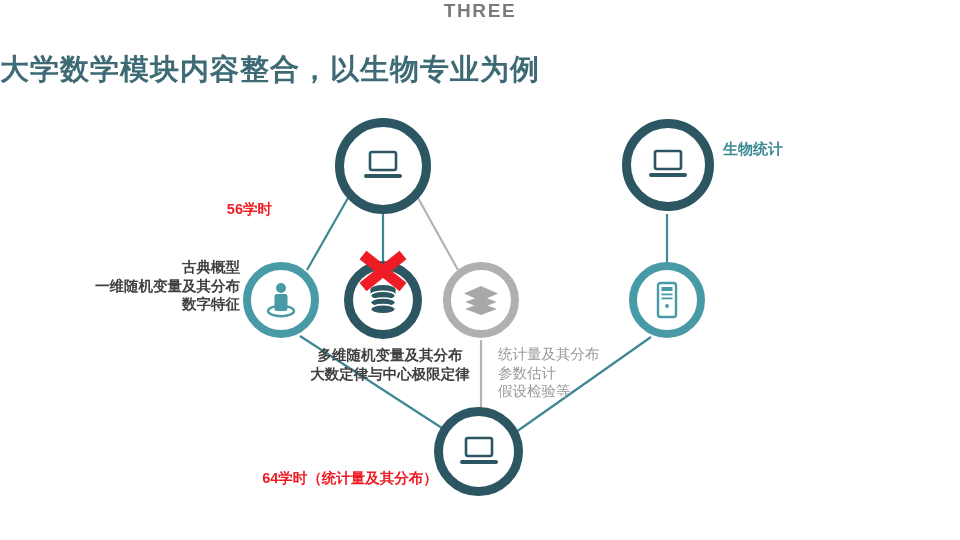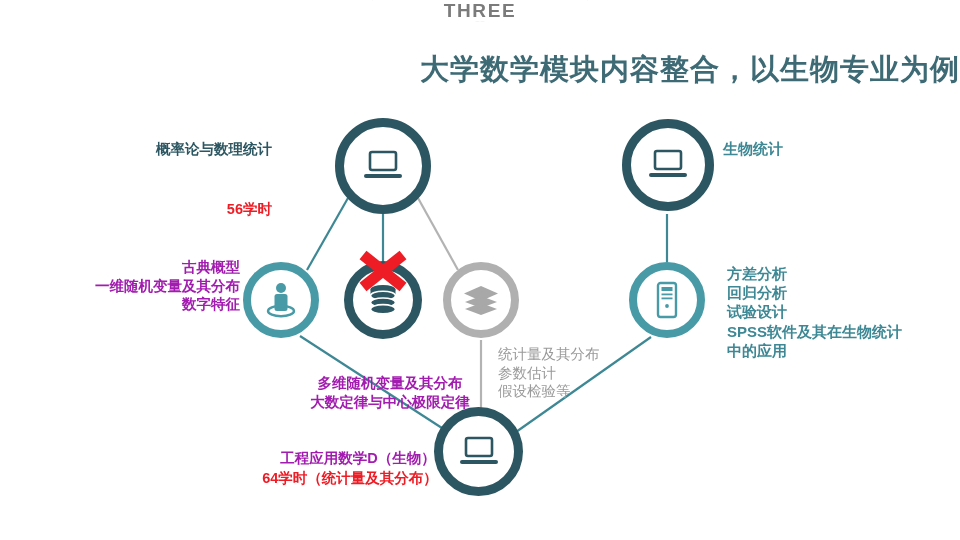--- a/index.html
+++ b/index.html
@@ -20,21 +20,21 @@
   }
   .ribbon-label{
     position:absolute;left:372px;top:-2px;width:216px;height:26px;
     display:flex;align-items:center;justify-content:center;
     font-size:19px;font-weight:bold;letter-spacing:1.6px;color:#7b7b7b;
     z-index:6;
   }
 
   
   .title{
-    position:absolute;left:0;top:50px;width:960px;text-align:right;
+    position:absolute;left:0;top:50px;width:960px;text-align:left;
     font-size:29px;font-weight:bold;color:#3d6a74;letter-spacing:1px;
     z-index:4;
   }
 
   
   svg.links{position:absolute;left:0;top:0;width:960px;height:540px;z-index:1;}
 
   
   .node{
     position:absolute;border-radius:50%;background:#ffffff;
@@ -44,21 +44,21 @@
   .node.dark{border:9px solid #2c5661;}
   .node.teal{border:8px solid #479aa6;}
   .node.gray{border:8px solid #b0b0b0;}
   .node svg{display:block;}
 
   .xmark{position:absolute;z-index:4;pointer-events:none;}
 
   
   .lbl{position:absolute;z-index:4;line-height:1.28;white-space:pre-line;}
   .lbl.dark{color:#2c5661;font-weight:bold;font-size:14.5px;}
-  .lbl.teal{color:#a21caf;font-weight:bold;font-size:14.5px;}
+  .lbl.teal{color:#404040;font-weight:bold;font-size:14.5px;}
   .lbl.tealn{color:#3d8894;font-weight:bold;font-size:15px;}
   .lbl.red{color:#ee1c25;font-weight:bold;font-size:14.5px;}
   .lbl.gray{color:#9a9a9a;font-weight:normal;font-size:14.5px;}
   .ra{text-align:right;}
   .la{text-align:left;}
   .ca{text-align:center;}
 </style>
 </head>
 <body>
 
@@ -135,38 +135,31 @@
     </svg>
   </div>
 
   <div class="node dark" style="left:434px;top:407px;width:89px;height:89px;">
     <svg width="44" height="36" viewBox="0 0 44 36">
       <rect x="9" y="4" width="26" height="18" rx="2" fill="none" stroke="#2c5661" stroke-width="2.6"></rect>
       <rect x="3" y="26" width="38" height="4" rx="2" fill="#2c5661"></rect>
     </svg>
   </div>
 
-  <div class="lbl dark ra" style="left:60px;top:140px;width:212px;">概率论与数理统计</div>
   <div class="lbl red ra" style="left:60px;top:160px;width:212px;margin-top:40px;">56学时</div>
 
   <div class="lbl teal ra" style="left:30px;top:258px;width:210px;">古典概型
 一维随机变量及其分布
 数字特征</div>
 
-  <div class="lbl teal ca" style="left:250px;top:346px;width:280px;margin-top:28px;">多维随机变量及其分布
+  <div class="lbl teal ca" style="left:250px;top:346px;width:280px;">多维随机变量及其分布
 大数定律与中心极限定律</div>
 
   <div class="lbl gray la" style="left:498px;top:345px;width:170px;">统计量及其分布
 参数估计
 假设检验等</div>
 
   <div class="lbl tealn la" style="left:723px;top:139px;width:200px;">生物统计</div>
 
-  <div class="lbl tealn la" style="left:727px;top:264px;width:230px;">方差分析
-回归分析
-试验设计
-SPSS软件及其在生物统计
-中的应用</div>
 
-  <div class="lbl teal ca" style="left:240px;top:449px;width:236px;">工程应用数学D（生物）</div>
   <div class="lbl red ca" style="left:232px;top:469px;width:236px;">64学时（统计量及其分布）</div>
 
 </div>
 
 </body></html>

